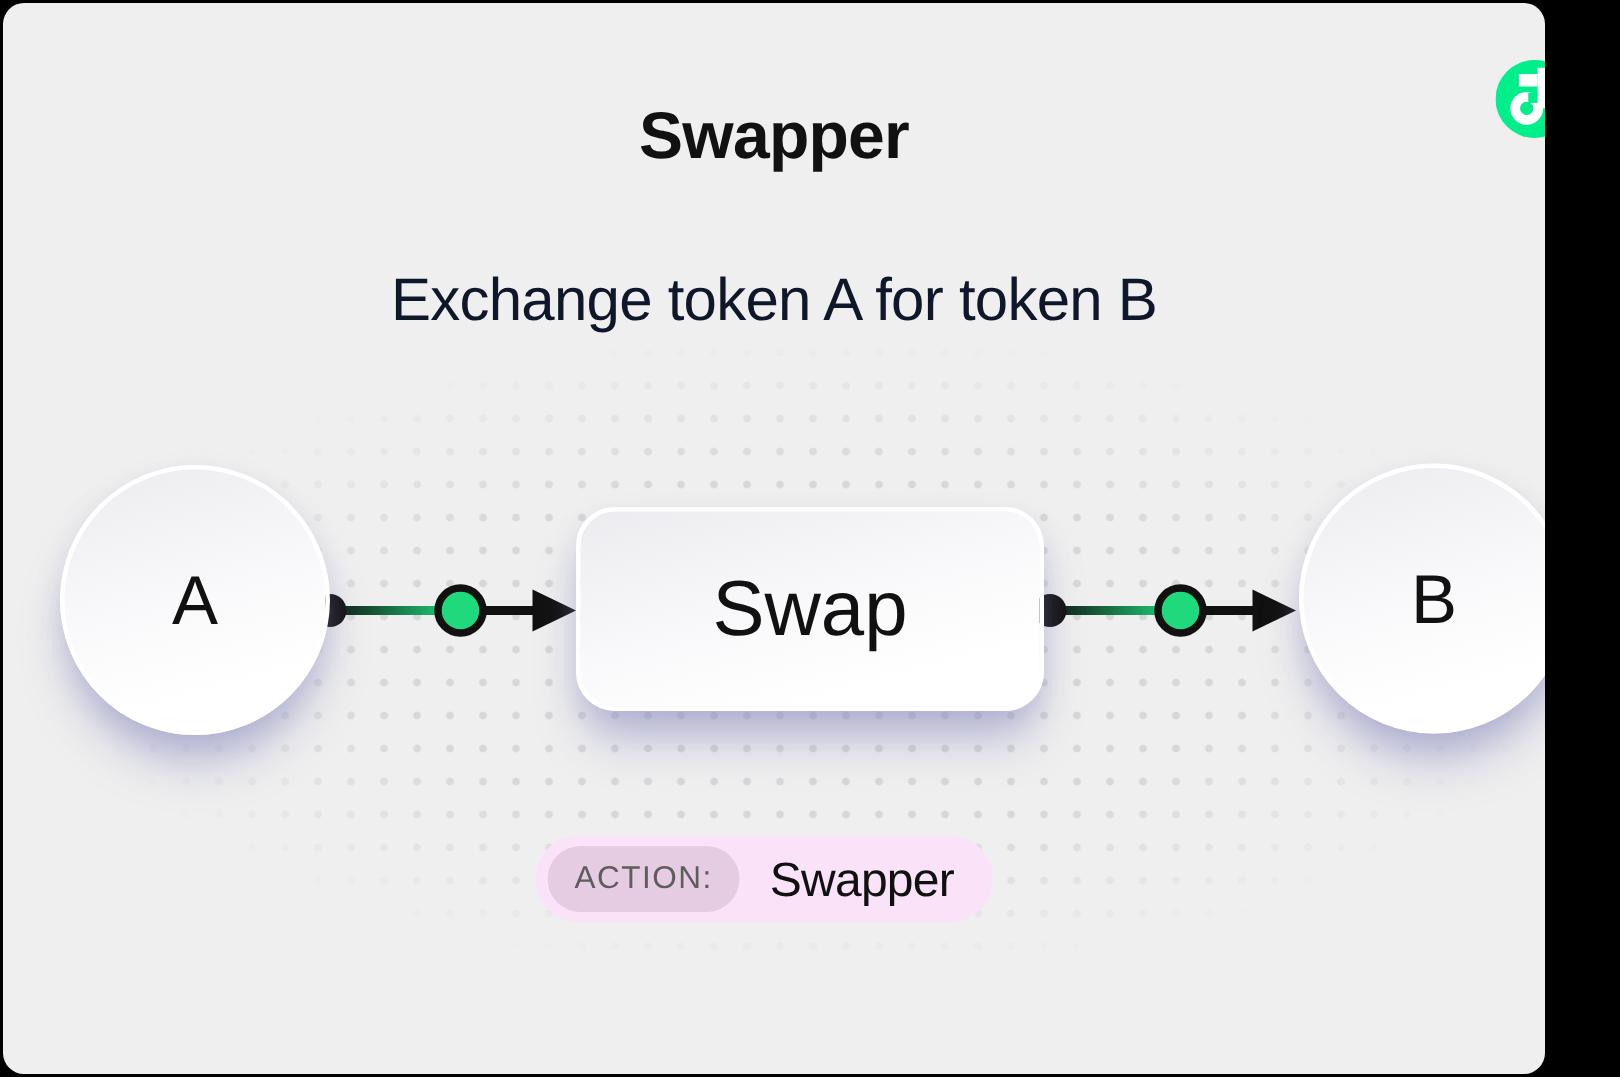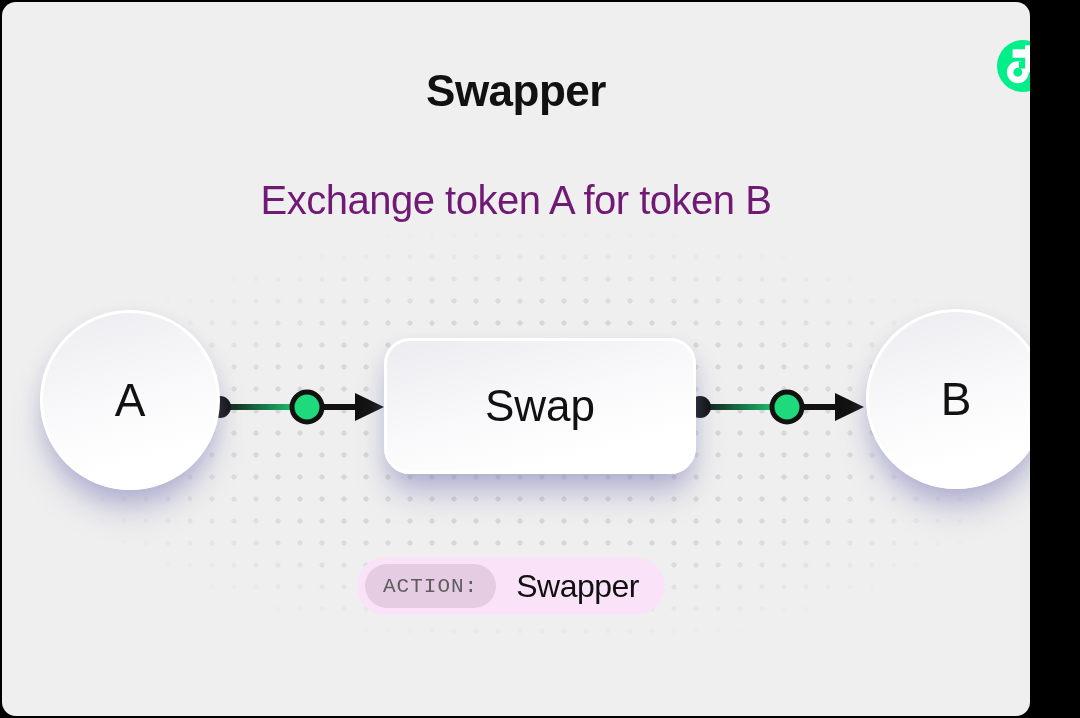--- a/index.html
+++ b/index.html
@@ -11,39 +11,39 @@
   .panel{
     position:absolute;left:2px;top:2px;right:2px;bottom:2px;
     background:var(--panel-bg,#efefef);border-radius:14px;overflow:hidden;
   }
   .title{
     position:absolute;left:0;right:0;top:64px;text-align:center;
     font-size:44px;font-weight:700;color:var(--ink,#111);letter-spacing:-0.5px;
   }
   .subtitle{
     position:absolute;left:0;right:0;top:176px;text-align:center;
-    font-size:40px;font-weight:400;color:#701a75;letter-spacing:-0.5px;
+    font-size:40px;font-weight:400;color:#0f172a;letter-spacing:-0.5px;
   }
   .logo{position:absolute;left:995px;top:38px;width:52px;height:52px;}
   .logo svg{display:block;width:100%;height:100%;}
   .dots{
     position:absolute;left:45px;top:222px;width:990px;height:425px;
     background-image:radial-gradient(circle,var(--dot-grid,#d7d7d9) 2.3px,transparent 2.9px);
     background-size:22px 22px;
     -webkit-mask-image:radial-gradient(ellipse 52% 52% at 50% 50%,#000 55%,rgba(0,0,0,.45) 78%,transparent 97%);
     mask-image:radial-gradient(ellipse 52% 52% at 50% 50%,#000 55%,rgba(0,0,0,.45) 78%,transparent 97%);
   }
   .node{
     position:absolute;display:flex;align-items:center;justify-content:center;
     background:linear-gradient(165deg,#ececf0 0%,#f9f9fb 48%,#ffffff 80%);
     border:3px solid #ffffff;color:var(--ink,#111);
     box-shadow:0 24px 32px -6px var(--node-shadow,rgba(125,125,185,.45)),0 8px 18px rgba(135,135,190,.22);
   }
   .node.circle{width:180px;height:180px;border-radius:50%;font-size:46px;}
-  .node.box{border-radius:26px;font-size:44px;}
+  .node.box{border-radius:26px;font-size:52px;}
   #node-a{left:38px;top:308px;}
   #node-b{left:864px;top:307px;}
   #node-swap{left:382px;top:336px;width:312px;height:136px;}
   .arrows{position:absolute;left:0;top:0;width:1080px;height:718px;pointer-events:none;}
   .edge-black{stroke:var(--ink,#111);stroke-width:6;}
   .edge-grad-l{stroke:url(#gradL);stroke-width:6;}
   .edge-grad-r{stroke:url(#gradR);stroke-width:6;}
   .start-dot{fill:var(--ink,#111);}
   .mid-node{fill:var(--connector-green,#1fd97d);stroke:var(--ink,#111);stroke-width:5;}
   .arrowhead{fill:var(--ink,#111);}
@@ -53,21 +53,21 @@
     position:absolute;left:355px;top:555px;height:58px;
     display:inline-flex;align-items:center;gap:20px;
     padding:0 26px 0 8px;border-radius:29px;
     background:var(--badge-bg,#fae3f8);
   }
   .badge-prefix{
     display:inline-flex;align-items:center;justify-content:center;
     height:44px;padding:0 18px;border-radius:22px;
     background:var(--badge-prefix-bg,#e6cce2);
     color:var(--badge-prefix-text,#5d5d5d);
-    font-size:21px;font-weight:500;letter-spacing:1px;font-family:Liberation Mono, monospace;
+    font-size:21px;font-weight:500;letter-spacing:1px;
   }
   .badge-value{font-size:32px;color:var(--ink,#111);letter-spacing:-0.5px;}
   .logo-white{fill:#fff;}
   .logo-green{fill:var(--flow-green,#00ef8b);}
 </style>
 </head>
 <body>
 
 <div class="frame">
   <div class="panel">

